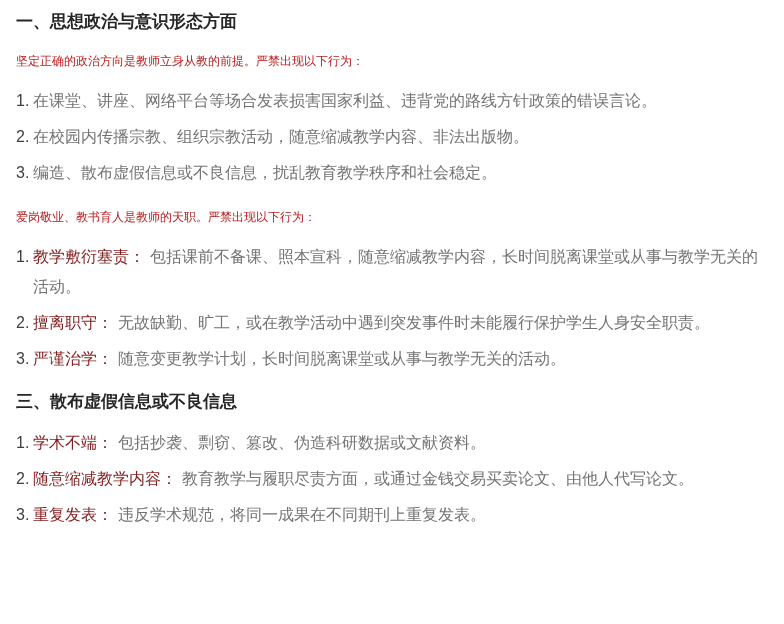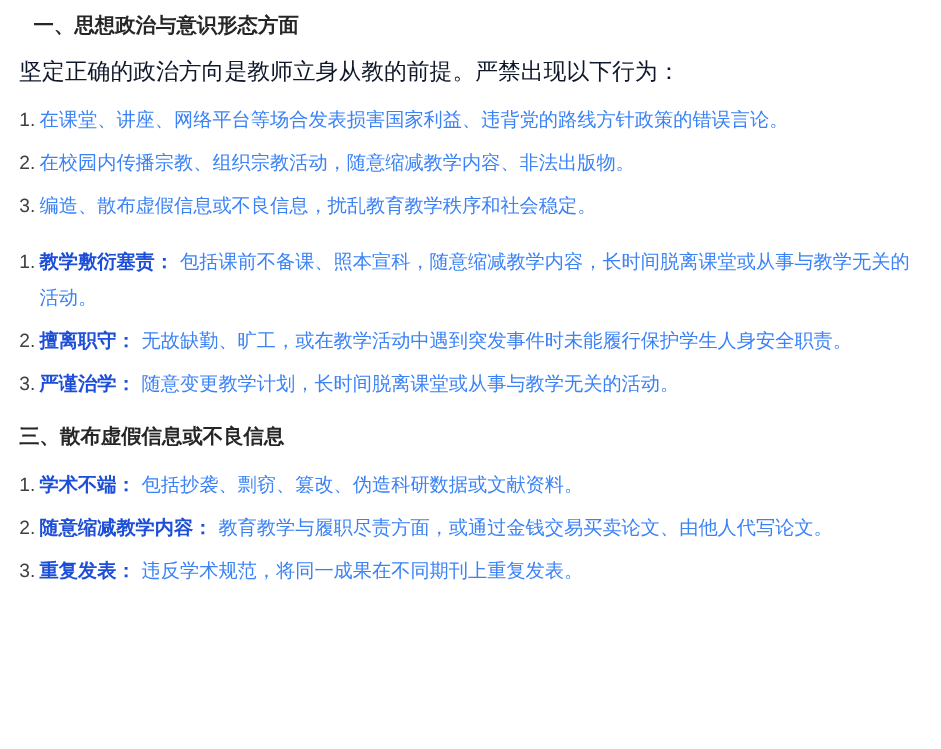--- a/index.html
+++ b/index.html
@@ -21,54 +21,53 @@
   }
   .section-heading {
     font-size: 17px;
     font-weight: 700;
     color: #262626;
     line-height: 24px;
     margin: 16px 0 14px 0;
   }
   .section:first-child .section-heading {
     margin-top: 0;
-    margin-left: 12px;
   }
   .section-intro {
-    font-size: 19px;
+    font-size: 12px;
     line-height: 26px;
     margin: 0 0 12px 0;
-    color: #0f172a;
+    color: #b91c1c;
   }
   .rule-list {
     margin: 0 0 16px 0;
     padding: 0;
   }
   .rule-item {
     display: flex;
     line-height: 30px;
     margin: 0 0 6px 0;
     color: #333333;
   }
   .rule-number {
     flex: 0 0 17px;
     width: 17px;
     color: #404040;
   }
   .rule-text {
     flex: 1 1 auto;
   }
   .rule-term {
-    font-weight: 700;
-    color: #1d4ed8;
+    font-weight: 400;
+    color: #7f1d1d;
   }
   .rule-term:not(:empty) {
     margin-right: 5px;
   }
-  .rule-desc { color: #3b82f6; }
+  .rule-desc { color: #737373; }
 </style>
 </head>
 <body>
 
 <div class="document">
 
   <div class="section">
     <div class="section-heading">一、思想政治与意识形态方面</div>
     <div class="section-intro">坚定正确的政治方向是教师立身从教的前提。严禁出现以下行为：</div>
     <div class="rule-list">
@@ -81,20 +80,21 @@
         <span class="rule-text"><span class="rule-term"></span><span class="rule-desc">在校园内传播宗教、组织宗教活动，随意缩减教学内容、非法出版物。</span></span>
       </div>
       <div class="rule-item">
         <span class="rule-number">3.</span>
         <span class="rule-text"><span class="rule-term"></span><span class="rule-desc">编造、散布虚假信息或不良信息，扰乱教育教学秩序和社会稳定。</span></span>
       </div>
     </div>
   </div>
 
   <div class="section">
+    <div class="section-intro">爱岗敬业、教书育人是教师的天职。严禁出现以下行为：</div>
     <div class="rule-list">
       <div class="rule-item">
         <span class="rule-number">1.</span>
         <span class="rule-text"><span class="rule-term">教学敷衍塞责：</span><span class="rule-desc">包括课前不备课、照本宣科，随意缩减教学内容，长时间脱离课堂或从事与教学无关的活动。</span></span>
       </div>
       <div class="rule-item">
         <span class="rule-number">2.</span>
         <span class="rule-text"><span class="rule-term">擅离职守：</span><span class="rule-desc">无故缺勤、旷工，或在教学活动中遇到突发事件时未能履行保护学生人身安全职责。</span></span>
       </div>
       <div class="rule-item">

